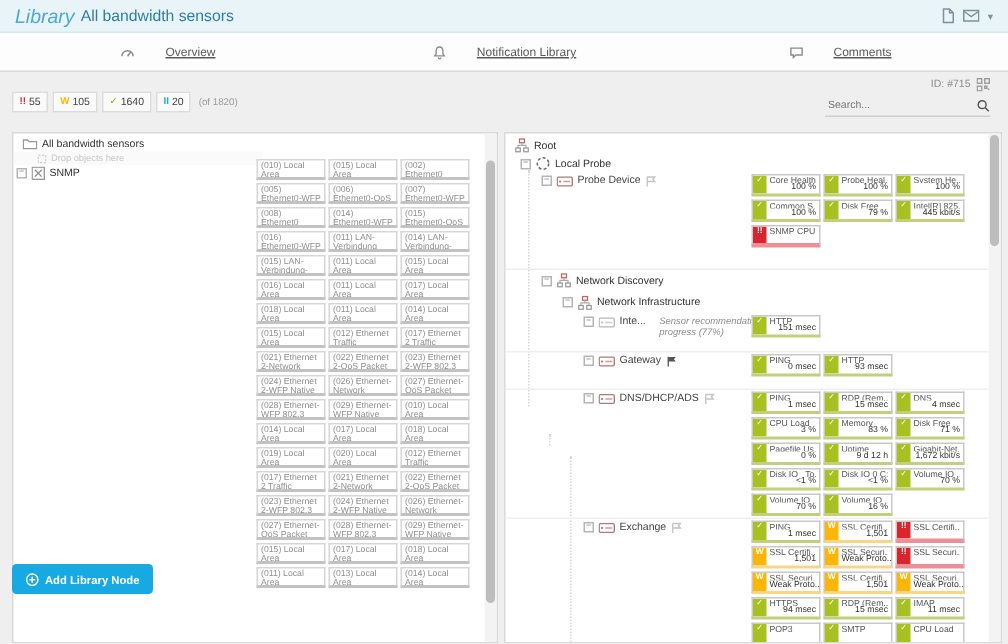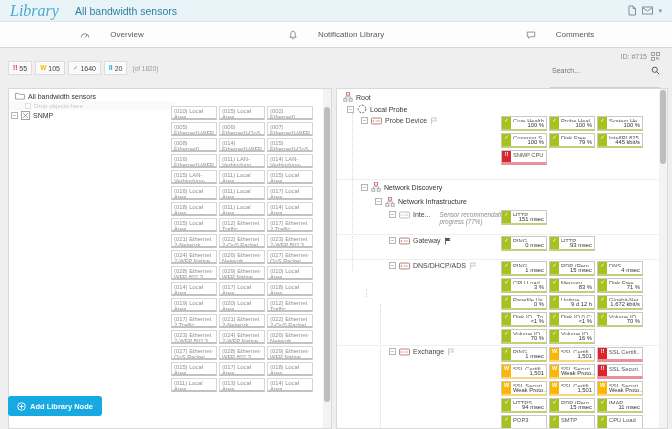--- a/index.html
+++ b/index.html
@@ -3,44 +3,44 @@
 <meta charset="utf-8">
 <style>
   html,body{margin:0;padding:0;}
   body{width:672px;height:429px;position:relative;overflow:hidden;
        font-family:"Liberation Sans","DejaVu Sans",sans-serif;background:#efefef;}
   svg{display:block;}
 
   
   .topbar{position:absolute;left:0;top:0;width:672px;height:22px;background:#e9f4f9;
           border-bottom:1px solid #d9e7ee;display:flex;align-items:center;padding:0 10px;box-sizing:border-box;}
-  .t-section{color:#4da9cf;font-style:italic;font-size:16px;margin-right:16px;font-family:Liberation Serif, serif;}
+  .t-section{color:#4da9cf;font-style:italic;font-size:13px;margin-right:4px;}
   .t-title{color:#2e7fa3;font-size:10.5px;}
   .topbar-right{margin-left:auto;display:flex;align-items:center;gap:5px;color:#7d929e;}
   .caret{font-size:7px;color:#7d929e;}
 
   
   .tabbar{position:absolute;left:0;top:22px;width:672px;height:25px;background:#fdfdfd;
           border-bottom:1px solid #d8d8d8;display:flex;}
   .tab{flex:1;display:flex;align-items:center;justify-content:center;gap:20px;
-       font-size:8px;color:#5a5a5a;box-sizing:border-box;cursor:default;}
+       font-size:8px;color:#5a5a5a;box-sizing:border-box;cursor:default;text-decoration:underline;}
   .tab .ticon{color:#8a8a8a;}
   .tab.active{color:#2aa4c8;border-bottom:2px solid #2aa4c8;}
   .tab.active .ticon{color:#2aa4c8;}
 
   
   .counts{position:absolute;left:8px;top:61px;display:flex;align-items:center;}
   .badge{display:inline-flex;align-items:center;gap:2px;border:1px solid #dcdcdc;background:#fafafa;
          padding:1px 4px;font-size:7px;color:#444;margin-right:3px;height:10px;}
   .badge .ic{font-weight:bold;font-size:6.5px;line-height:10px;}
   .ic-down{color:#d9252e;} .ic-warn{color:#fcb608;} .ic-up{color:#7fa812;} .ic-paused{color:#1da8dc;}
   .of-total{font-size:6.5px;color:#9a9a9a;margin-left:2px;}
   .idrow{position:absolute;right:12px;top:52px;display:flex;align-items:center;gap:4px;color:#8b8b8b;font-size:7px;}
   .searchrow{position:absolute;right:12px;top:66px;display:flex;align-items:flex-end;
-             border-bottom:1px solid #cfcfcf;padding-bottom:12px;width:110px;}
+             border-bottom:1px solid #cfcfcf;padding-bottom:2px;width:110px;}
   .searchrow input{border:none;outline:none;background:transparent;font-size:7px;color:#555;flex:1;
                    font-family:"Liberation Sans","DejaVu Sans",sans-serif;}
 
   
   .panel{position:absolute;top:88px;bottom:0;background:#fff;border:1px solid #d9d9d9;box-sizing:border-box;overflow:hidden;}
   .panel-left{left:8px;width:324px;}
   .panel-right{left:336px;width:332px;}
   .scrollbar{position:absolute;top:0;bottom:0;width:8px;background:#f3f3f3;right:0;}
   .thumb{position:absolute;left:1px;width:6px;background:#bdbdbd;border-radius:3px;}
 
@@ -82,21 +82,21 @@
   .sensor .sbody{flex:1;display:flex;flex-direction:column;justify-content:space-between;padding:1px 2px;overflow:hidden;}
   .sensor .sname{font-size:5.8px;color:#555;white-space:nowrap;overflow:hidden;}
   .sensor .sval{font-size:5.8px;color:#333;text-align:right;white-space:nowrap;}
   .sensor.up{border-bottom:2px solid #c3cf7d;}   .sensor.up .stab{background:#a8c120;}
   .sensor.warn{border-bottom:2px solid #fad584;} .sensor.warn .stab{background:#fcb608;}
   .sensor.down{border-bottom:3px solid #ee8f98;} .sensor.down .stab{background:#d9252e;}
 
   .vguide{position:absolute;border-left:1px dotted #d8d8d8;width:0;}
 
   
-  .footer{position:absolute;left:8px;top:396px;display:flex;gap:6px;z-index:5;}
+  .footer{position:absolute;left:8px;top:376px;display:flex;gap:6px;z-index:5;}
   .btn{display:inline-flex;align-items:center;gap:4px;background:#17a9e2;color:#fff;font-size:7.5px;
        font-weight:bold;padding:0 9px;height:20px;border-radius:3px;border:none;cursor:pointer;
        font-family:"Liberation Sans","DejaVu Sans",sans-serif;}
 </style>
 </head>
 <body>
 
 <div class="topbar">
   <span class="t-section">Library</span>
   <span class="t-title">All bandwidth sensors</span>

